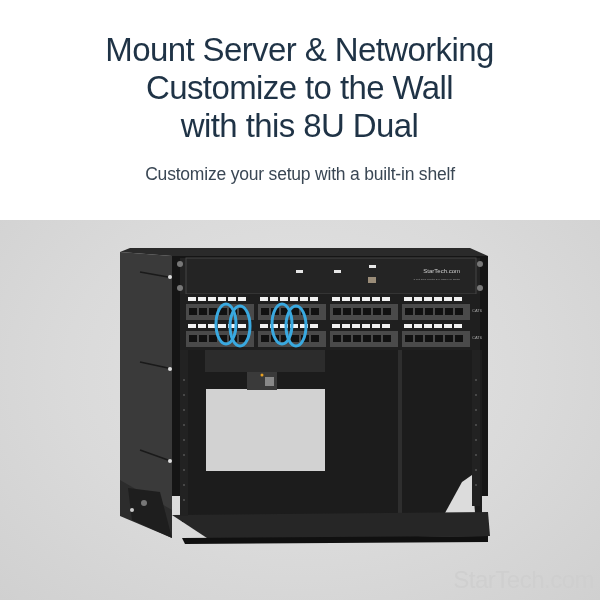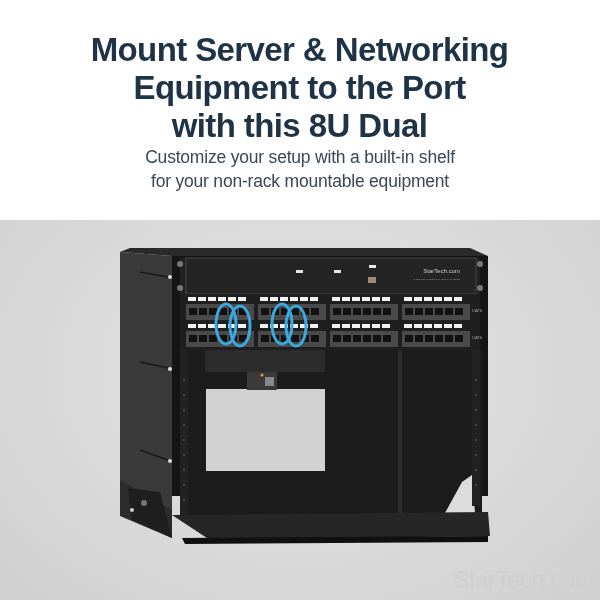--- a/index.html
+++ b/index.html
@@ -1,44 +1,43 @@
 <!DOCTYPE html>
 <html><head>
 <meta charset="utf-8">
 <style>
   * { box-sizing: border-box; margin: 0; padding: 0; }
   html, body { width: 600px; height: 600px; overflow: hidden; background: #ffffff; }
   body { position: relative; font-family: "Liberation Sans", "DejaVu Sans", sans-serif; }
 
   .header { position: absolute; left: 0; top: 0; width: 600px; height: 220px; background: #fff; text-align: center; }
-  .headline { position: absolute; left: 0; top: 31px; width: 599px; color: #1f3346; font-weight: bold; font-size: 33px; line-height: 38px; letter-spacing: -0.6px; }
+  .headline { position: absolute; left: 0; top: 31px; width: 599px; color: #1f3346; font-weight: normal; font-size: 33px; line-height: 38px; letter-spacing: -0.6px; }
   .headline div { white-space: nowrap; }
-  .subhead { position: absolute; left: 0; top: 145px; width: 600px; color: #3a4754; font-size: 17.5px; line-height: 24px; letter-spacing: -0.2px; }
+  .subhead { position: absolute; left: 0; top: 162px; width: 600px; color: #3a4754; font-size: 17.5px; line-height: 24px; letter-spacing: -0.2px; }
   .subhead div { white-space: nowrap; }
 
   .photo { position: absolute; left: 0; top: 220px; width: 600px; height: 380px;
            background: radial-gradient(ellipse at 50% 40%, #e4e4e4 0%, #dadada 55%, #d0d0d0 100%); overflow: hidden; }
 
   .watermark { position: absolute; right: 6px; bottom: 6px; color: #cfcfcf; font-size: 24px; letter-spacing: -0.5px; }
 
   
   .rack { position: absolute; left: 0; top: 0; width: 600px; height: 380px; }
 </style>
 </head>
 <body>
 
 <div class="header">
   <div class="headline">
     <div>Mount Server &amp; Networking</div>
-    <div>Equipment to the Port</div>
+    <div>Customize to the Wall</div>
     <div>with this 8U Dual</div>
   </div>
   <div class="subhead">
     <div>Customize your setup with a built-in shelf</div>
-    <div>for your non-rack mountable equipment</div>
   </div>
 </div>
 
 <div class="photo">
   <svg class="rack" viewBox="0 0 600 380" width="600" height="380">
 
     <polygon points="120,32 172,36 172,310 120,290" fill="#3a3a3a"></polygon>
     <polygon points="120,260 172,290 172,318 120,296" fill="#2c2c2c"></polygon>
 
     <line x1="140" y1="52" x2="168" y2="57" stroke="#1a1a1a" stroke-width="1.5"></line>

